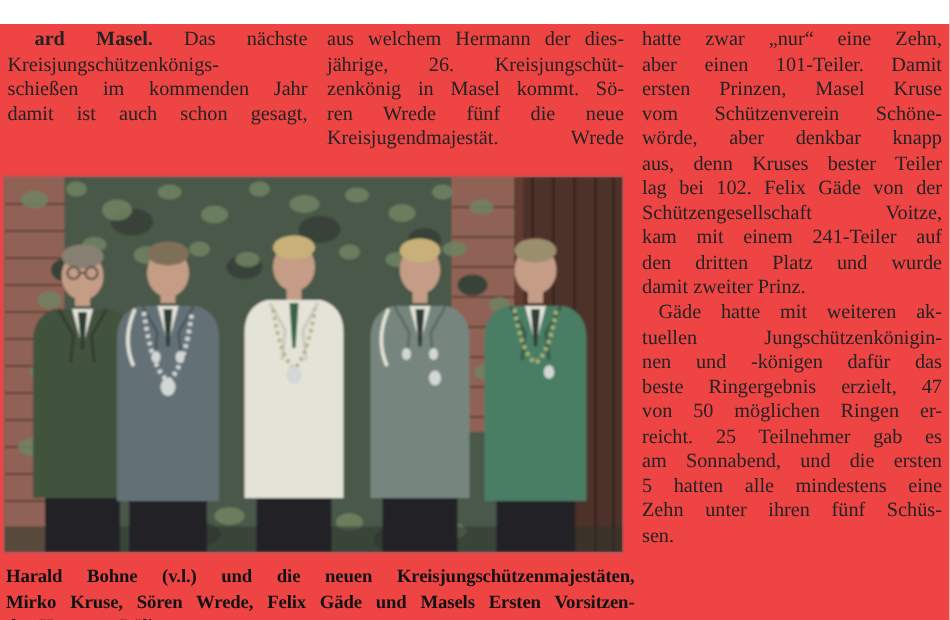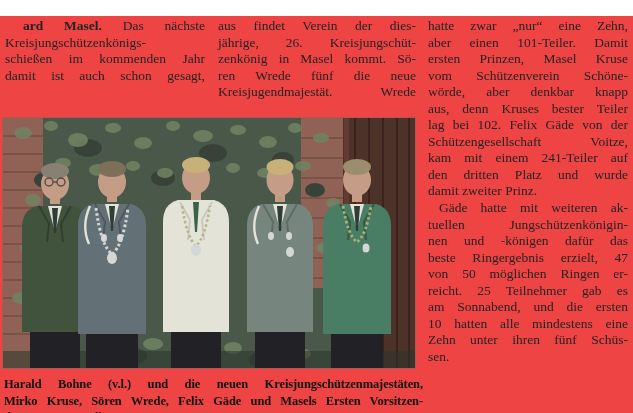--- a/index.html
+++ b/index.html
@@ -35,21 +35,21 @@
 <div class="page">
 
   <div class="col col1">
     <div class="jline indent"><span class="b">ard Masel.</span> <span>Das nächste</span></div>
     <div class="jline">Kreisjungschützenkönigs-</div>
     <div class="jline">schießen im kommenden Jahr</div>
     <div class="jline">damit ist auch schon gesagt,</div>
   </div>
 
   <div class="col col2">
-    <div class="jline">aus findet Verein der dies-</div>
+    <div class="jline">aus welchem Hermann der dies-</div>
     <div class="jline">jährige, 26. Kreisjungschüt-</div>
     <div class="jline">zenkönig in Masel kommt. Sö-</div>
     <div class="jline">ren Wrede fünf die neue</div>
     <div class="jline">Kreisjugendmajestät. Wrede</div>
   </div>
 
   <div class="col col3">
     <div class="jline">hatte zwar „nur“ eine Zehn,</div>
     <div class="jline">aber einen 101-Teiler. Damit</div>
     <div class="jline">ersten Prinzen, Masel Kruse</div>
@@ -61,21 +61,21 @@
     <div class="jline">kam mit einem 241-Teiler auf</div>
     <div class="jline">den dritten Platz und wurde</div>
     <div class="endline">damit zweiter Prinz.</div>
     <div class="jline indent2">Gäde hatte mit weiteren ak-</div>
     <div class="jline">tuellen Jungschützenkönigin-</div>
     <div class="jline">nen und -königen dafür das</div>
     <div class="jline">beste Ringergebnis erzielt, 47</div>
     <div class="jline">von 50 möglichen Ringen er-</div>
     <div class="jline">reicht. 25 Teilnehmer gab es</div>
     <div class="jline">am Sonnabend, und die ersten</div>
-    <div class="jline">10 hatten alle mindestens eine</div>
+    <div class="jline">5 hatten alle mindestens eine</div>
     <div class="jline">Zehn unter ihren fünf Schüs-</div>
     <div class="endline">sen.</div>
   </div>
 
   <figure class="photo">
     <svg viewBox="0 0 412 250" width="412" height="250" xmlns="http://www.w3.org/2000/svg">
       <defs>
         <filter id="soften" x="-2%" y="-2%" width="104%" height="104%">
           <feGaussianBlur stdDeviation="0.7"></feGaussianBlur>
         </filter>

